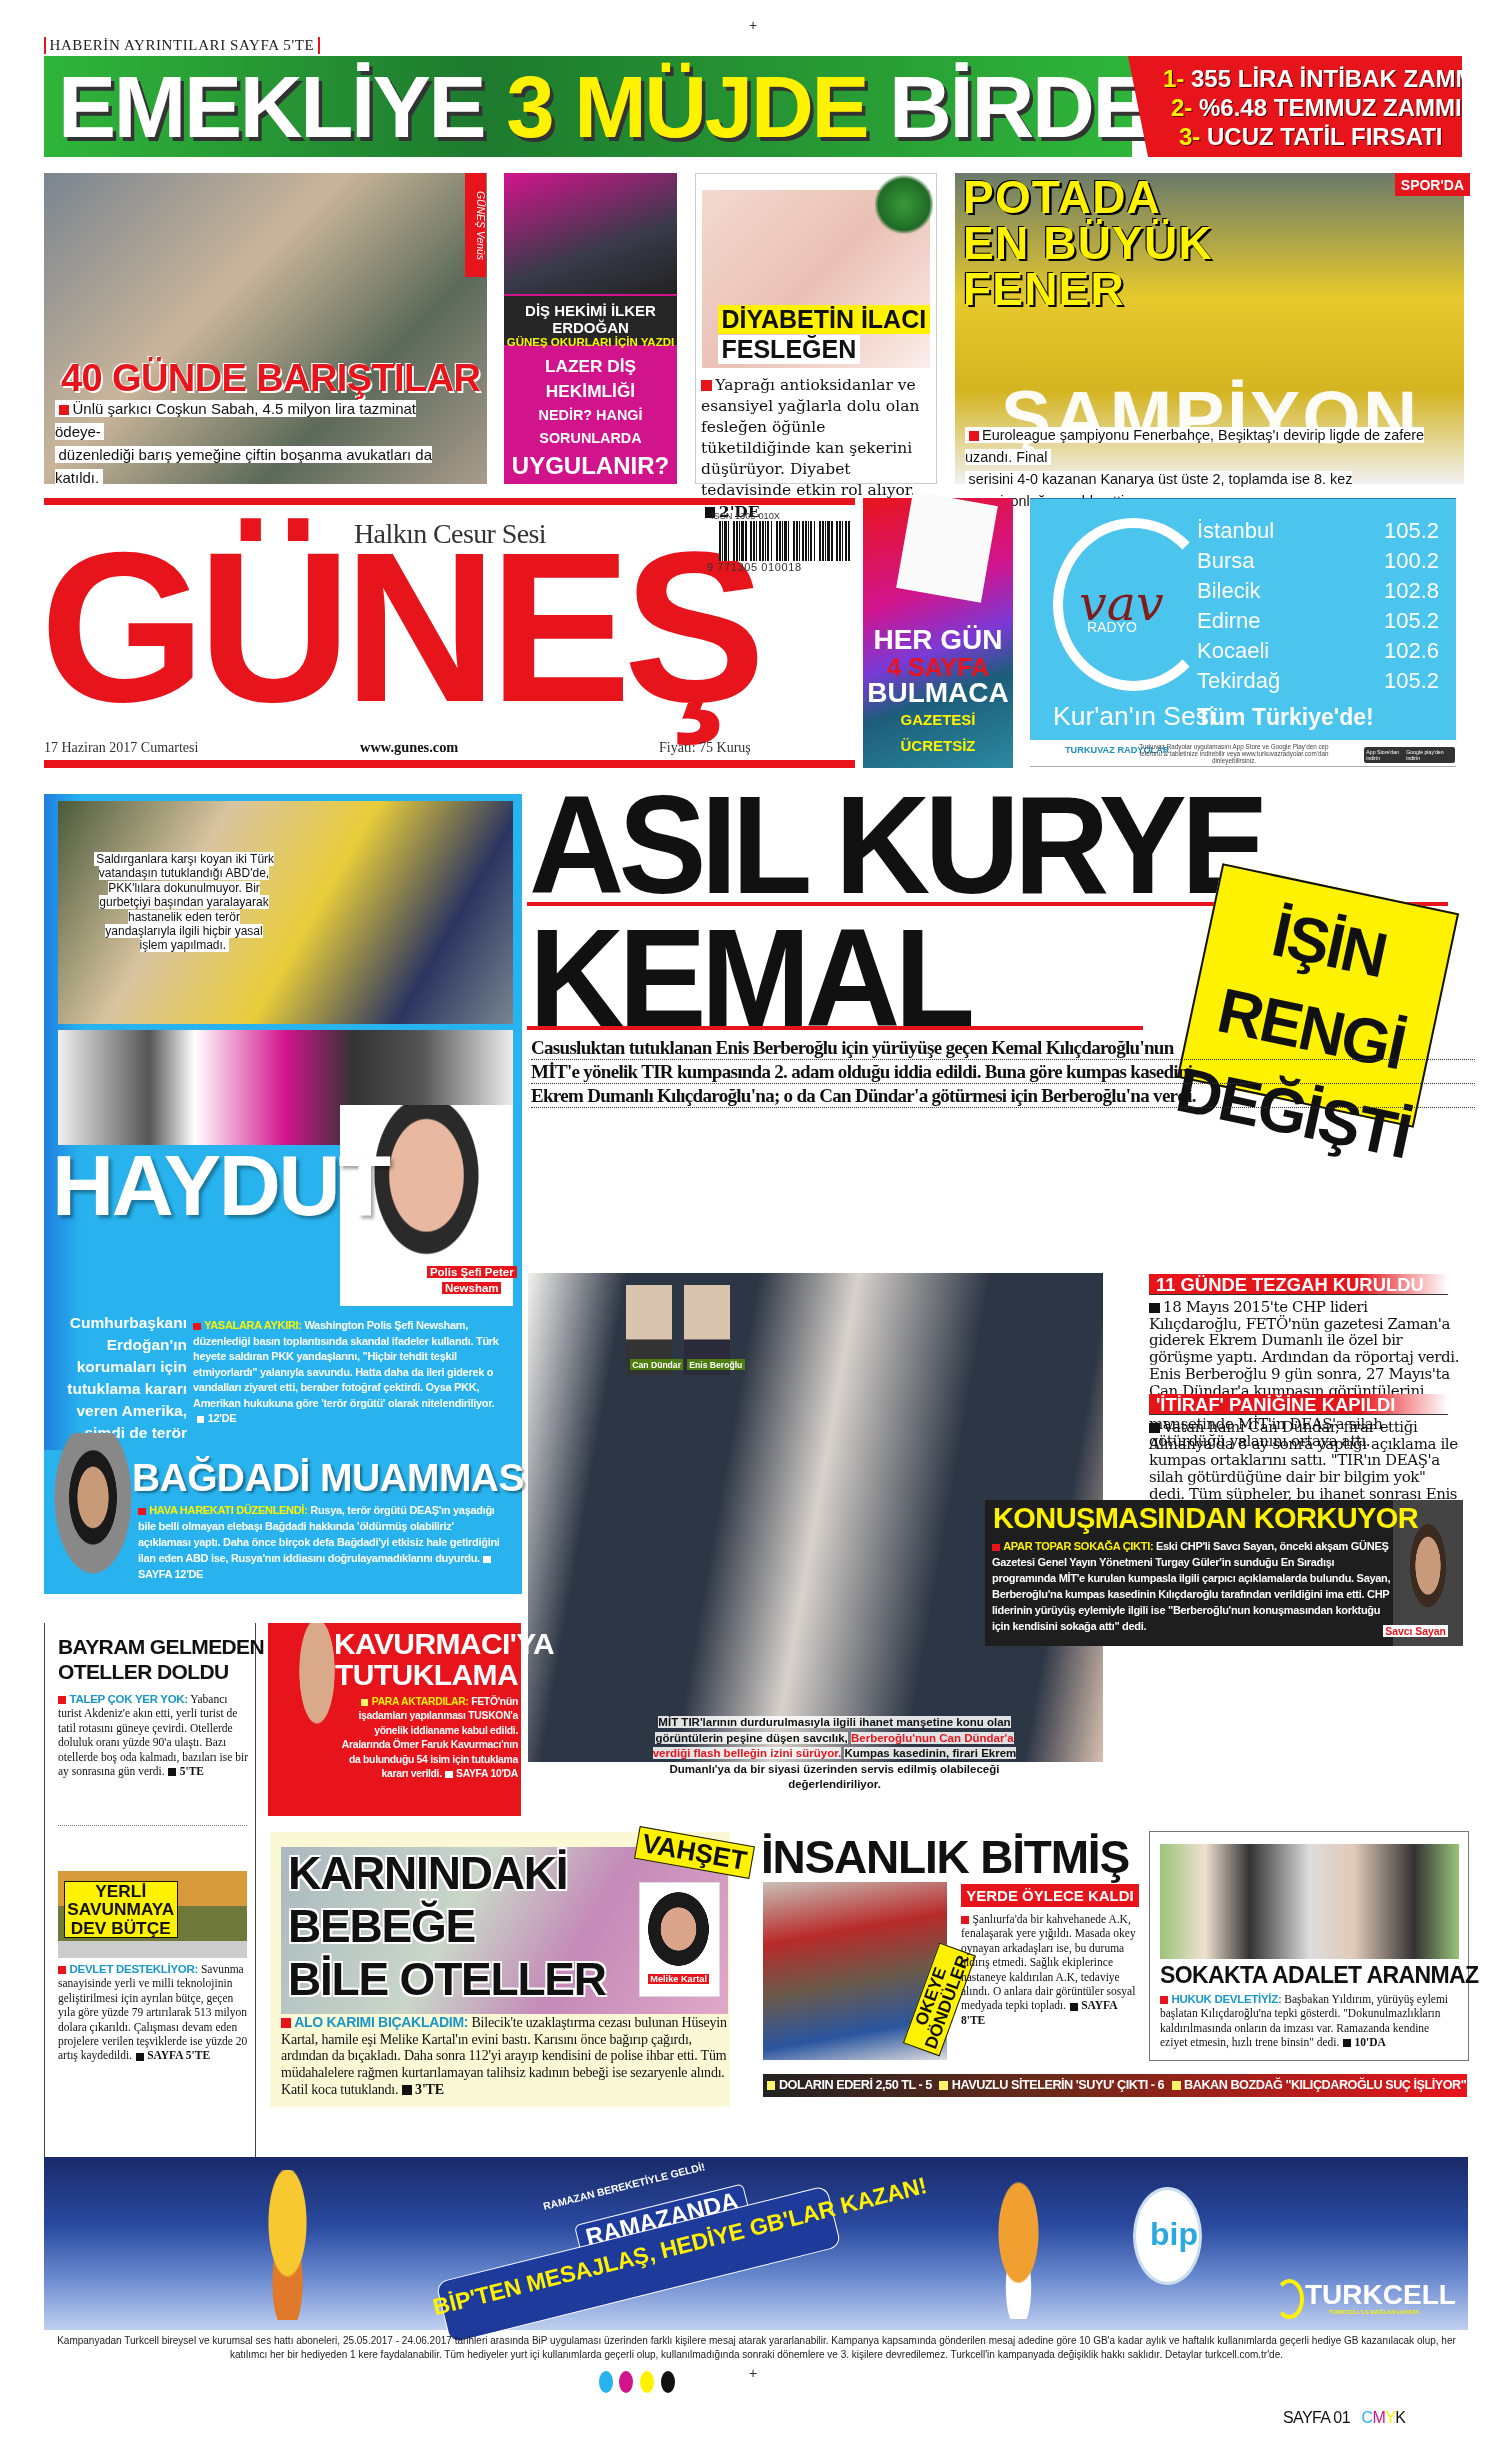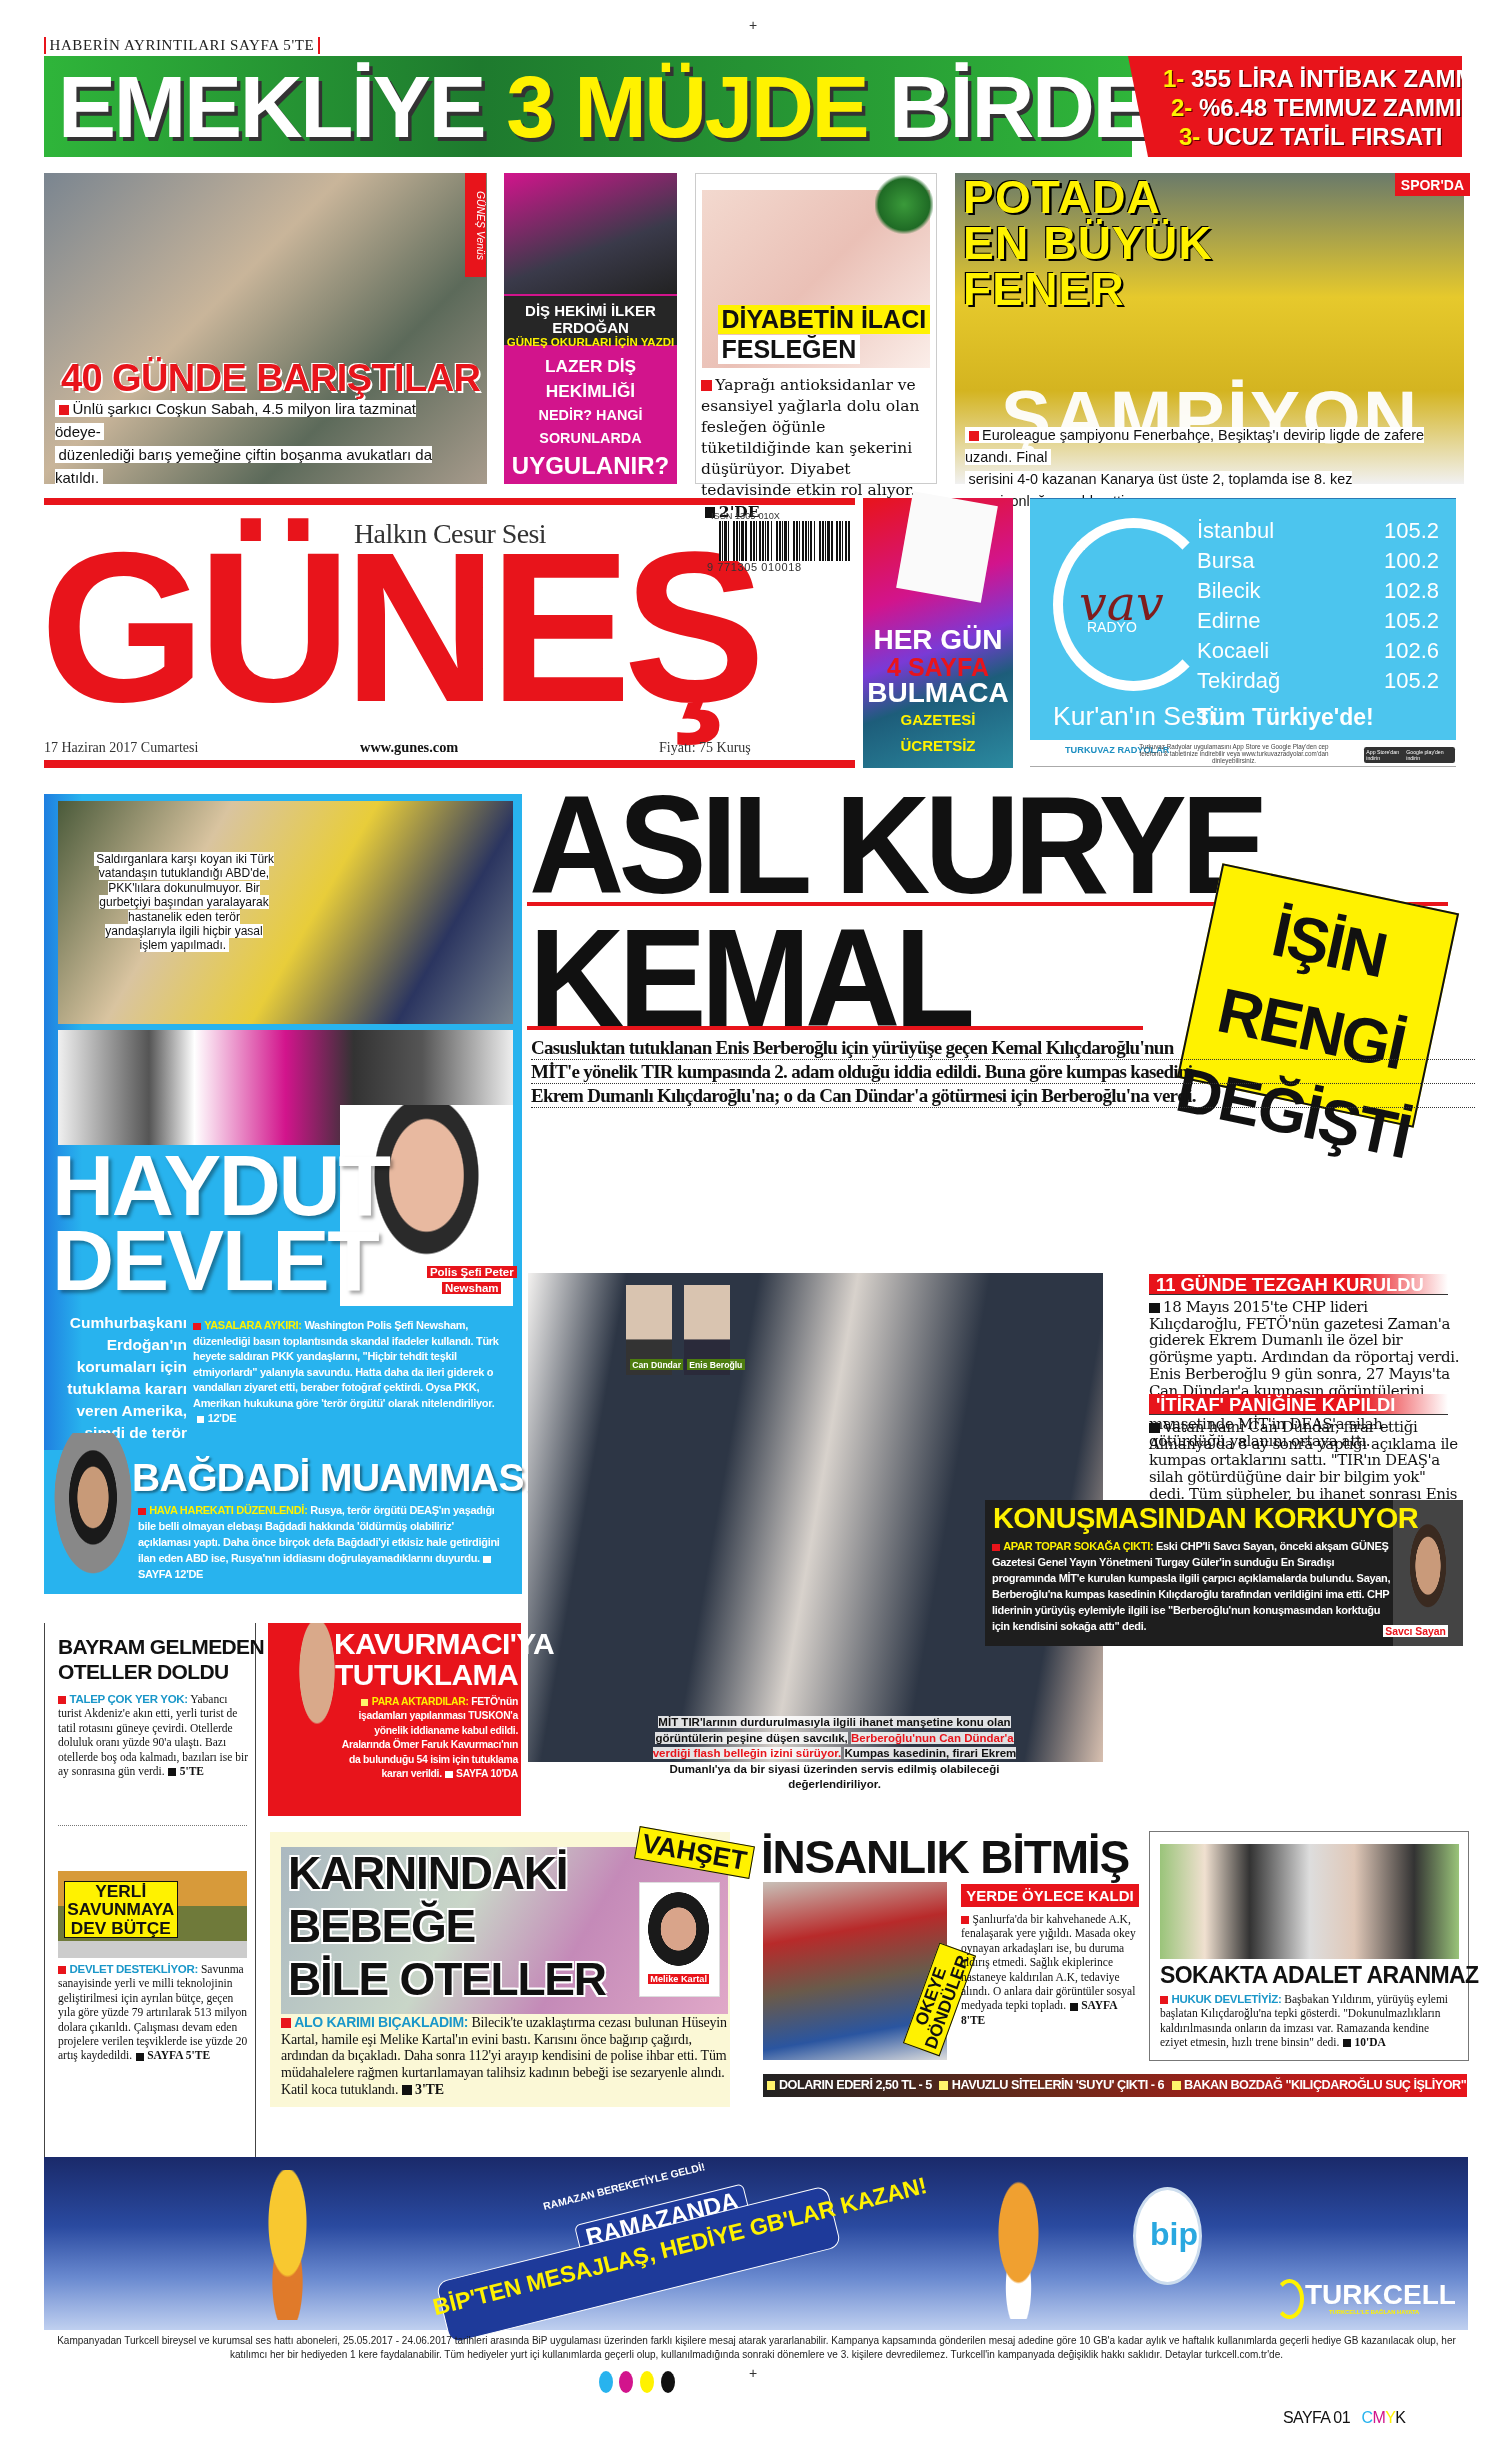--- a/index.html
+++ b/index.html
@@ -288,21 +288,20 @@
   <div class="btn" style="left:374px">Google play'den indirin</div>
 </div>
 
 <div id="blue-col" class="abs"></div>
 <div id="p1" class="abs"></div>
 <div id="p1-cap" class="abs"><span>Saldırganlara karşı koyan iki Türk vatandaşın tutuklandığı ABD'de, PKK'lılara dokunulmuyor. Bir gurbetçiyi başından yaralayarak hastanelik eden terör yandaşlarıyla ilgili hiçbir yasal işlem yapılmadı.</span></div>
 <div id="p2" class="abs"></div>
 <div id="newsham" class="abs"></div>
 <div id="haydut" class="abs">
   <div>HAYDUT</div>
-  <div>DEVLET</div>
 </div>
 <div id="newsham-cap" class="abs">
   <div><span>Polis Şefi Peter</span></div>
   <div><span>Newsham</span></div>
 </div>
 <div id="haydut-lead" class="abs">Cumhurbaşkanı Erdoğan'ın korumaları için tutuklama kararı veren Amerika, şimdi de terör örgütü PKK yandaşlarına destek çıktı.</div>
 <div id="haydut-body" class="abs"><span class="sq"></span><span class="y">YASALARA AYKIRI:</span> <span>Washington Polis Şefi Newsham, düzenlediği basın toplantısında skandal ifadeler kullandı. Türk heyete saldıran PKK yandaşlarını, "Hiçbir tehdit teşkil etmiyorlardı" yalanıyla savundu. Hatta daha da ileri giderek o vandalları ziyaret etti, beraber fotoğraf çektirdi. Oysa PKK, Amerikan hukukuna göre 'terör örgütü' olarak nitelendiriliyor.</span><span class="sqk" style="background:#fff"></span><span>12'DE</span></div>
 
 <div id="bagdadi-bg" class="abs"></div>
 <div id="bagdadi-photo" class="abs"></div>

